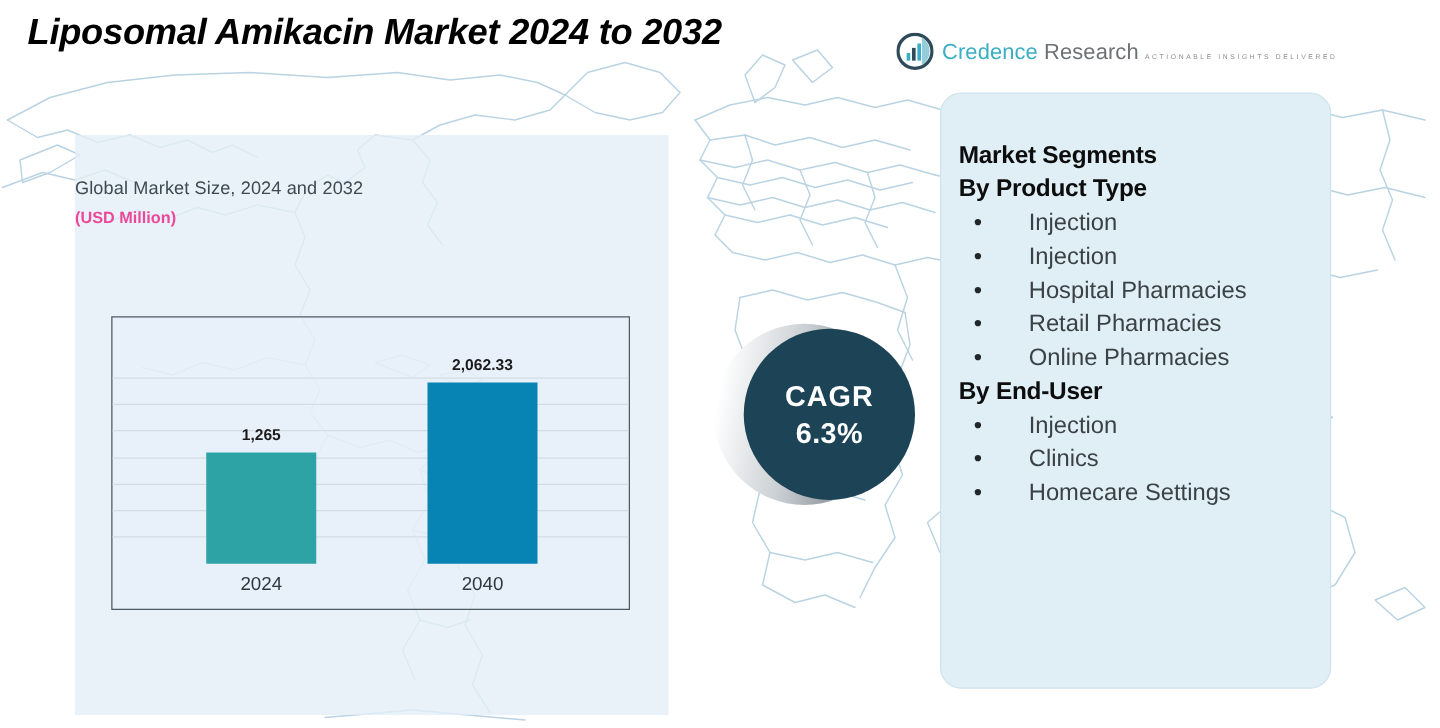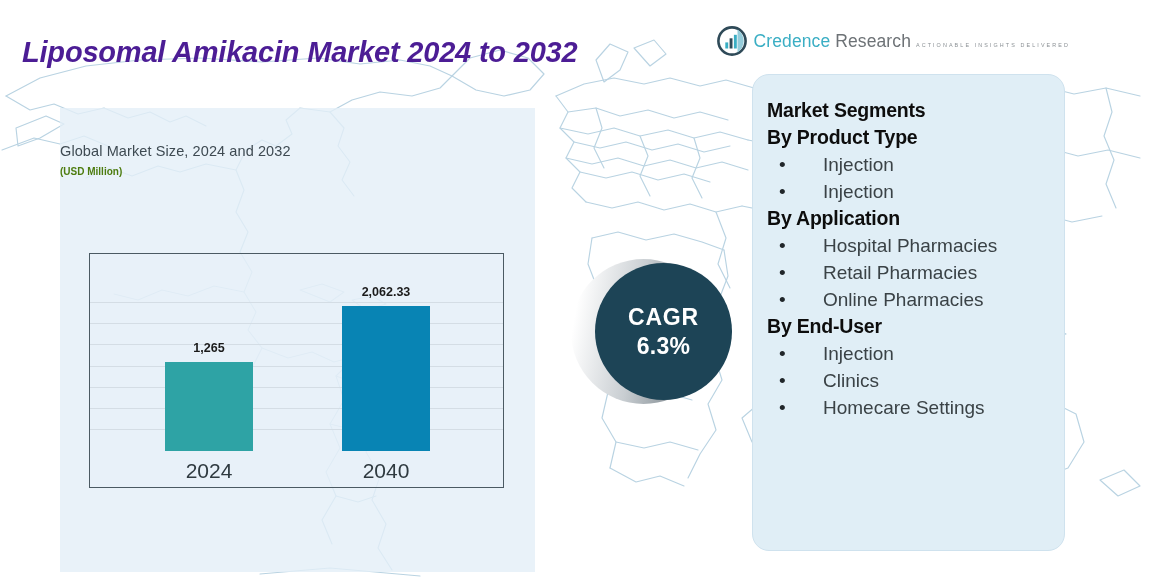--- a/index.html
+++ b/index.html
@@ -16,23 +16,22 @@
     position:absolute; left:0; top:0; width:1152px; height:582px;
     z-index:0; pointer-events:none;
   }
   #map-bg svg { display:block; width:100%; height:100%; }
 
   
   #page-title {
     position:absolute; left:22px; top:10px;
     z-index:5;
     font-size:29px; font-weight:bold; font-style:italic;
-    color:#4c1d95; letter-spacing:-.2px;
+    color:#000000; letter-spacing:-.2px;
     white-space:nowrap;
-    margin-top:26px;
   }
 
   
   #logo {
     position:absolute; right:82px; top:26px;
     z-index:6; display:flex; align-items:center; gap:7px;
   }
   #logo .mark { width:30px; height:30px; flex:0 0 30px; }
   #logo .words { line-height:1; padding-top:1px; }
   #logo .wordmark { font-size:17.5px; letter-spacing:.1px; white-space:nowrap; }
@@ -44,38 +43,38 @@
   }
 
   
   #chart-panel {
     position:absolute; left:60px; top:108px; width:475px; height:464px;
     background:rgba(228,239,247,.80);
     z-index:2;
   }
   #chart-caption { position:absolute; left:0; top:35px; width:100%; }
   #chart-caption .line1 { font-size:14.5px; color:#3e4a52; letter-spacing:.1px; }
-  #chart-caption .line2 { font-size:10px; font-weight:bold; color:#4d7c0f; margin-top:7px; }
+  #chart-caption .line2 { font-size:13px; font-weight:bold; color:#ec4899; margin-top:7px; }
 
   #plot {
     position:absolute; left:29px; top:145px; width:415px; height:235px;
     border:1.6px solid #4b5a63;
     background:rgba(232,241,248,.35);
   }
   #plot .grid { position:absolute; left:0; right:0; height:1px; background:#d4dde5; }
   #plot .bar { position:absolute; bottom:36px; }
   #plot .bar .cap {
     position:absolute; left:50%; transform:translateX(-50%);
     bottom:100%; margin-bottom:7px;
     font-size:12.5px; font-weight:bold; color:#1b1b1b; white-space:nowrap;
   }
   #plot .bar .xlab {
     position:absolute; left:50%; transform:translateX(-50%);
     top:100%; margin-top:8px;
-    font-size:21px; color:#2f3a40; white-space:nowrap;
+    font-size:15px; color:#2f3a40; white-space:nowrap;
   }
   #plot .bar .fill { width:100%; height:100%; }
 
   
   #cagr-wrap { position:absolute; left:571px; top:259px; width:172px; height:145px; z-index:4; }
   #cagr-halo {
     position:absolute; left:0; top:0; width:145px; height:145px; border-radius:50%;
     background:linear-gradient(100deg,#ffffff 8%,#c9ced2 45%,#8d969c 72%,#5c666d 100%);
     filter:blur(.4px);
   }
@@ -87,21 +86,21 @@
     text-align:center;
   }
   #cagr-circle .lbl { font-size:23px; font-weight:bold; letter-spacing:.8px; }
   #cagr-circle .val { font-size:23px; font-weight:bold; margin-top:2px; letter-spacing:.3px; }
 
   
   #segments-panel {
     position:absolute; left:752px; top:74px; width:313px; height:477px;
     background:#e0eef6; border:1px solid #cfe2ee; border-radius:17px;
     z-index:3;
-    padding:22px 14px 0 14px;
+    padding:36px 14px 0 14px;
   }
   #segments-panel .head {
     font-size:19.5px; font-weight:bold; color:#0d0d0d;
     line-height:27px; letter-spacing:-.2px;
   }
   #segments-panel ul { list-style:none; }
   #segments-panel li {
     position:relative;
     font-size:19px; color:#3a4246; line-height:27px;
     padding-left:56px;
@@ -254,21 +253,20 @@
 </div>
 
 <div id="segments-panel">
   <div class="head">Market Segments</div>
   <div id="segments-groups">
       <div class="head">By Product Type</div>
       <ul>
         <li><span class="dot">•</span><span>Injection</span></li>
         <li><span class="dot">•</span><span>Injection</span></li>
       </ul>
-      <div class="head">By Application</div>
       <ul>
         <li><span class="dot">•</span><span>Hospital Pharmacies</span></li>
         <li><span class="dot">•</span><span>Retail Pharmacies</span></li>
         <li><span class="dot">•</span><span>Online Pharmacies</span></li>
       </ul>
       <div class="head">By End-User</div>
       <ul>
         <li><span class="dot">•</span><span>Injection</span></li>
         <li><span class="dot">•</span><span>Clinics</span></li>
         <li><span class="dot">•</span><span>Homecare Settings</span></li>

